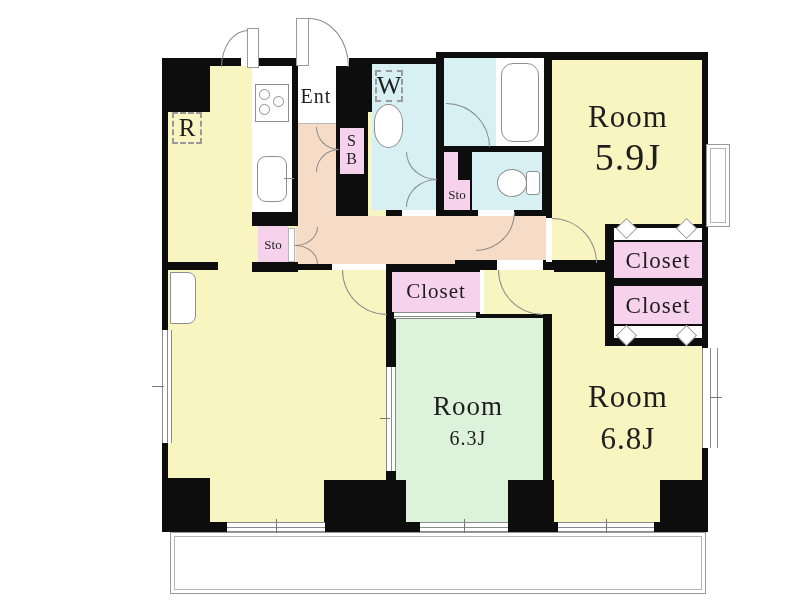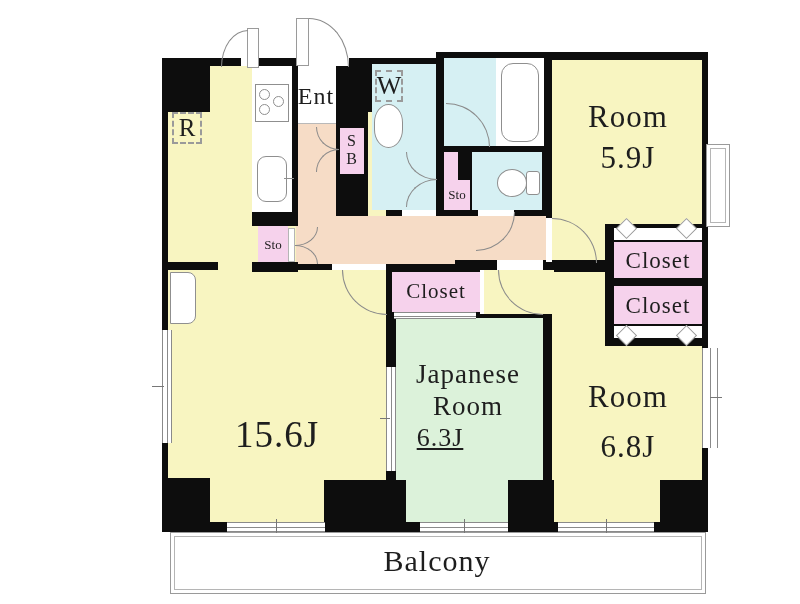--- a/index.html
+++ b/index.html
@@ -163,31 +163,28 @@
   <div class="arc bl" style="left:316px;top:127px;width:22px;height:22px;"></div>
   <div class="arc tl" style="left:316px;top:149px;width:22px;height:22px;"></div>
   <div class="arc br" style="left:295px;top:227px;width:22px;height:18px;"></div>
   <div class="arc tr" style="left:295px;top:245px;width:22px;height:18px;"></div>
 
   <div class="fixture" style="left:247px;top:28px;width:12px;height:40px;border-color:#9a9a9a;"></div>
   <div class="arc tl" style="left:221px;top:30px;width:26px;height:36px;"></div>
   <div class="fixture" style="left:296px;top:18px;width:13px;height:48px;border-color:#9a9a9a;"></div>
   <div class="arc tr" style="left:309px;top:18px;width:39px;height:48px;"></div>
 
-  <div class="lbl" style="left:277px;top:434px;font-size:37px;">15.6J</div>
-  <div class="lbl" style="left:468px;top:374px;font-size:27px;">Japanese</div>
   <div class="lbl" style="left:468px;top:406px;font-size:27px;">Room</div>
-  <div class="lbl" style="left:440px;top:438px;font-size:26px;text-decoration:underline;">6.3J</div>
+  <div class="lbl" style="left:468px;top:438px;font-size:20px;">6.3J</div>
   <div class="lbl" style="left:628px;top:116px;font-size:31px;">Room</div>
-  <div class="lbl" style="left:628px;top:157px;font-size:31px;">5.9J</div>
+  <div class="lbl" style="left:628px;top:157px;font-size:38px;">5.9J</div>
   <div class="lbl" style="left:628px;top:396px;font-size:31px;">Room</div>
-  <div class="lbl" style="left:628px;top:438px;font-size:31px;margin-top:8px;">6.8J</div>
+  <div class="lbl" style="left:628px;top:438px;font-size:31px;">6.8J</div>
   <div class="lbl" style="left:658px;top:260px;font-size:23px;">Closet</div>
   <div class="lbl" style="left:658px;top:305px;font-size:23px;">Closet</div>
   <div class="lbl" style="left:436px;top:291px;font-size:21px;">Closet</div>
-  <div class="lbl" style="left:437px;top:561px;font-size:30px;">Balcony</div>
-  <div class="lbl" style="left:316px;top:96px;font-size:24px;">Ent</div>
+  <div class="lbl" style="left:316px;top:96px;font-size:20px;">Ent</div>
   <div class="lbl" style="left:352px;top:141px;font-size:16px;">S</div>
   <div class="lbl" style="left:352px;top:159px;font-size:16px;">B</div>
   <div class="lbl" style="left:273px;top:244px;font-size:13px;letter-spacing:0;">Sto</div>
   <div class="lbl" style="left:457px;top:194px;font-size:13px;letter-spacing:0;">Sto</div>
 
 </div>
 
 </body></html>

